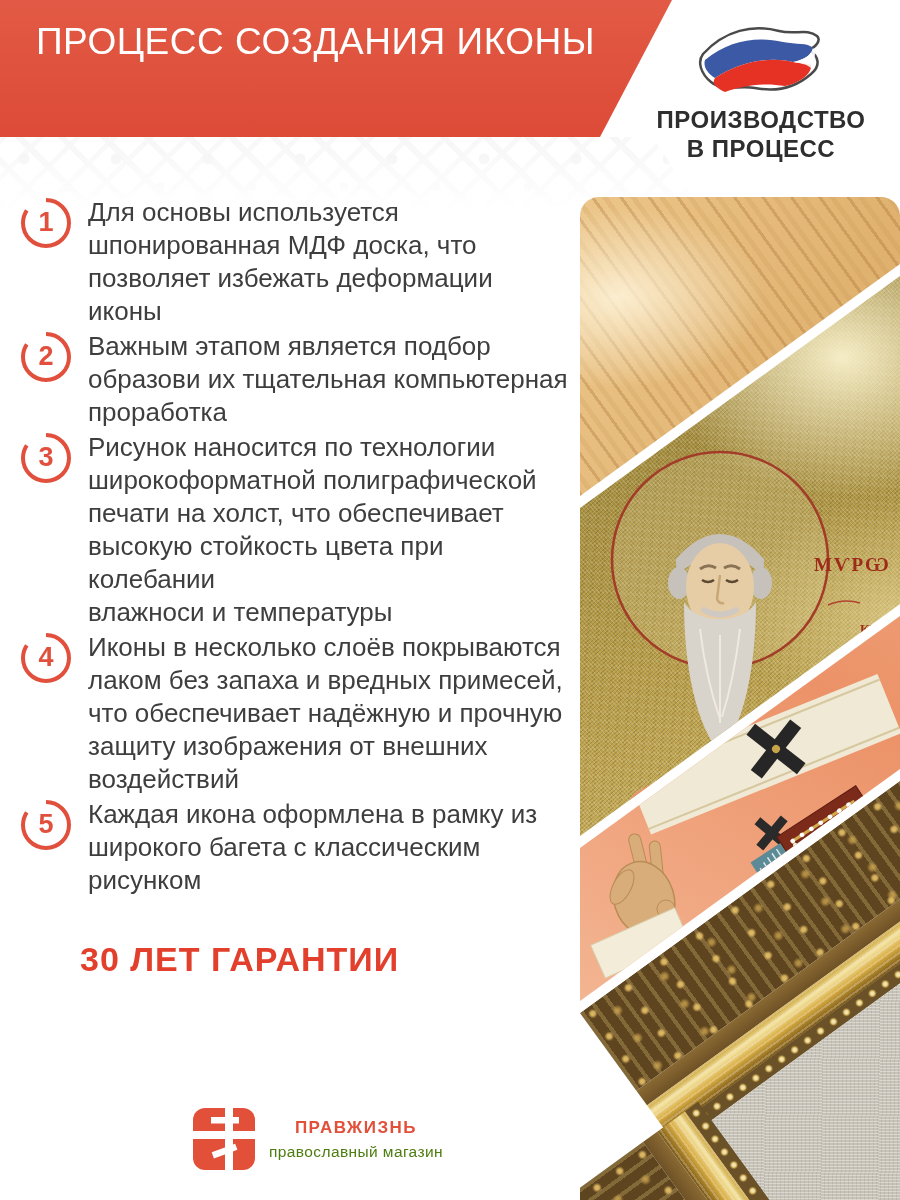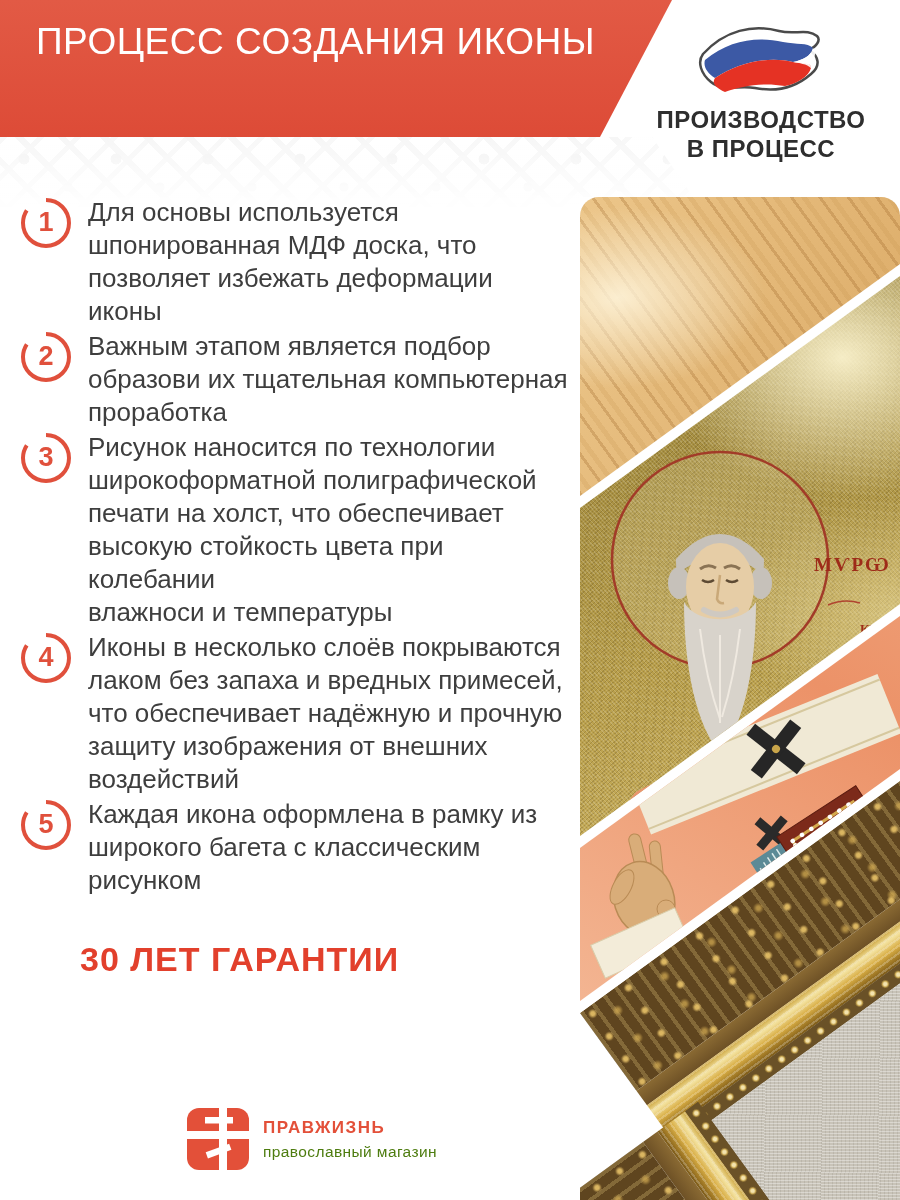--- a/index.html
+++ b/index.html
@@ -36,21 +36,21 @@
   .step-badge svg{position:absolute;inset:0;}
   .step-num{position:absolute;inset:0;display:flex;align-items:center;justify-content:center;
     font-size:27px;font-weight:700;color:#e0503c;padding-bottom:2px;}
   .step-text{font-size:26px;line-height:33px;color:#3e3e3e;white-space:pre-line;}
 
   
   .warranty{position:absolute;left:36px;top:940px;font-size:34px;font-weight:800;
     color:#e2402c;letter-spacing:1px;margin-left:44px;}
 
   
-  .brand{position:absolute;left:187px;top:1108px;display:flex;align-items:center;}
+  .brand{position:absolute;left:193px;top:1108px;display:flex;align-items:center;text-align:center;}
   .brand-mark{width:62px;height:62px;border-radius:12px;background:#e35039;position:relative;flex:none;}
   .brand-mark svg{position:absolute;inset:0;}
   .brand-text{margin-left:14px;}
   .brand-name{font-size:17px;font-weight:700;color:#e35039;letter-spacing:1.5px;}
   .brand-sub{font-size:15.5px;color:#4d7c0f;letter-spacing:.4px;margin-top:5px;}
 
   
   .photo-panel{position:absolute;left:580px;top:197px;width:320px;height:1003px;background:#fff;}
   .slice{position:absolute;inset:0;border-radius:19px;}
 

